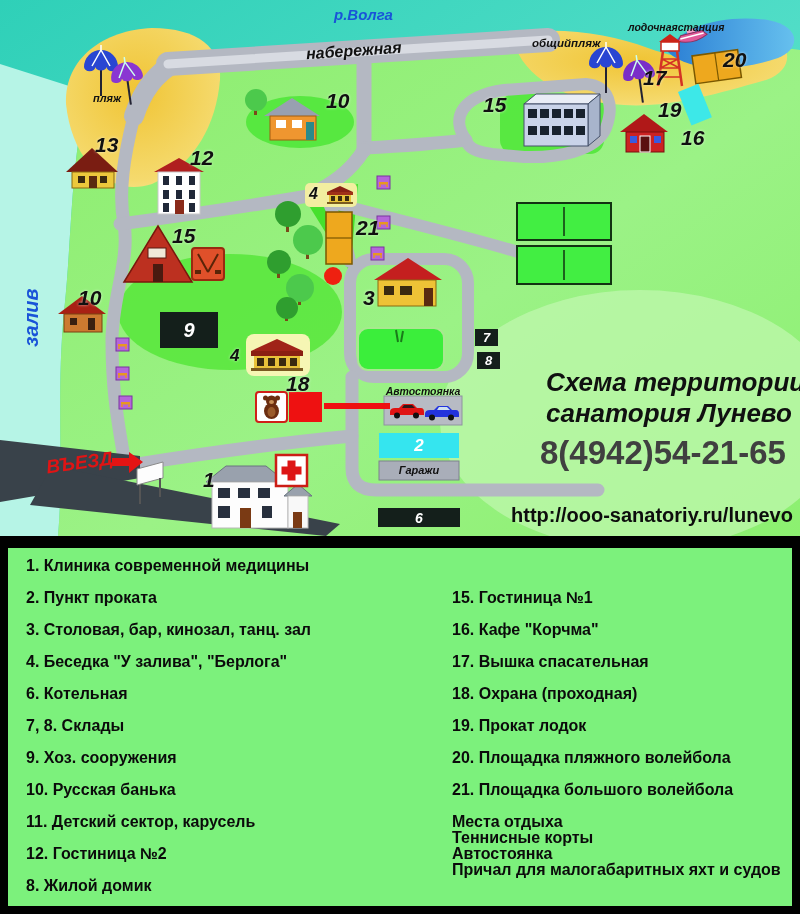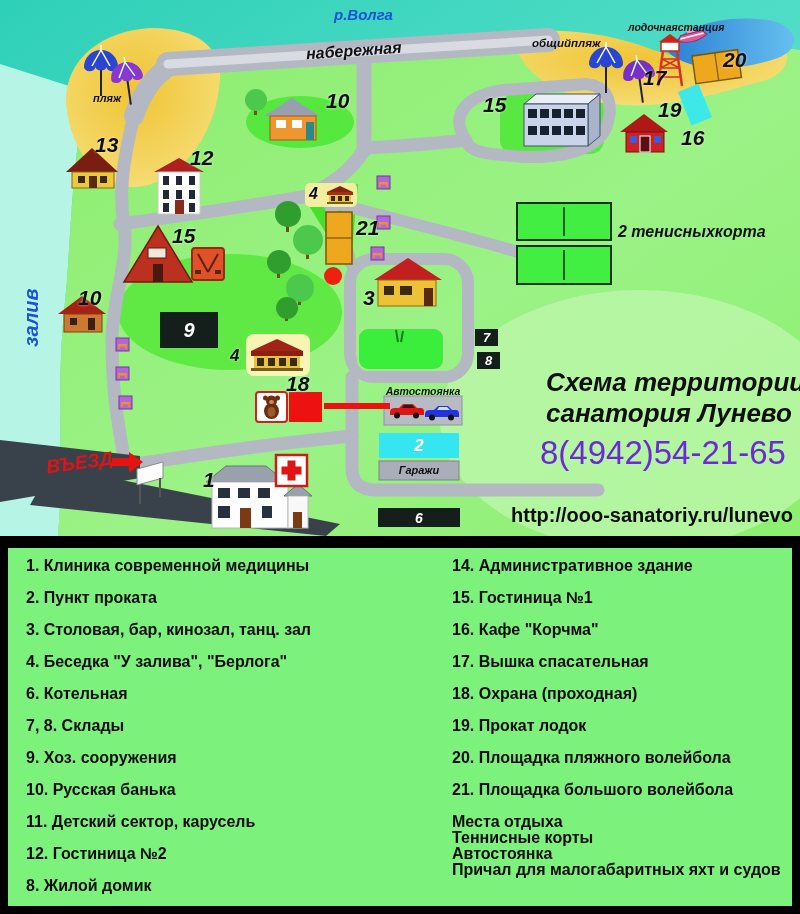--- a/index.html
+++ b/index.html
@@ -10,21 +10,21 @@
   .blue{color:#1953d8;}
   .num{position:absolute;font-weight:bold;font-style:italic;font-size:21px;color:#101010;
        text-shadow:0 0 3px rgba(255,255,255,.65);white-space:nowrap;}
   .numw{position:absolute;display:flex;align-items:center;justify-content:center;
         font-weight:bold;font-style:italic;color:#fff;}
   .twoline{display:flex;flex-direction:row;align-items:flex-start;text-align:center;}
   #legend-green{position:absolute;left:8px;top:548px;width:784px;height:358px;background:#7cf17c;}
   .leg{position:absolute;font-weight:bold;font-size:16px;color:#0b0b0b;white-space:nowrap;}
   .title-block{position:absolute;left:546px;top:367px;font-weight:bold;font-style:italic;
         font-size:26px;line-height:31px;color:#101010;white-space:nowrap;}
-  .phone{position:absolute;left:540px;top:434px;font-weight:normal;font-size:33px;color:#6d28d9;white-space:nowrap;}
+  .phone{position:absolute;left:540px;top:434px;font-weight:bold;font-size:33px;color:#404040;white-space:nowrap;}
   .url{position:absolute;left:511px;top:504px;font-weight:bold;font-size:20px;color:#0d0d0d;white-space:nowrap;}
   .entr{position:absolute;left:46px;top:452px;font-weight:bold;font-style:italic;font-size:19px;
         color:#e01414;transform:rotate(-8deg);white-space:nowrap;}
 </style>
 </head>
 <body>
 
 <div id="page">
 
   <div id="map">
@@ -395,24 +395,20 @@
 
     <div class="maplabel twoline" style="left:532px;top:38px;width:52px;font-size:11.5px;line-height:11px;">
       <span>общий</span>
       <span>пляж</span>
     </div>
     <div class="maplabel twoline" style="left:628px;top:22px;width:56px;font-size:10.5px;line-height:11px;">
       <span>лодочная</span>
       <span>станция</span>
     </div>
     <div class="maplabel blue" style="left:-4px;top:306px;width:70px;text-align:center;font-size:20px;transform:rotate(-90deg);">залив</div>
-    <div class="maplabel twoline" style="left:618px;top:222px;width:96px;font-size:16px;line-height:19px;">
-      <span>2 тенисных</span>
-      <span>корта</span>
-    </div>
     <div class="maplabel" style="left:384px;top:385px;width:78px;text-align:center;font-size:10.5px;">Автостоянка</div>
     <div class="maplabel" style="left:379px;top:464px;width:80px;text-align:center;font-size:11px;">Гаражи</div>
     <div class="entr">ВЪЕЗД</div>
 
     
     <div class="num" style="left:203px;top:468px;">1</div>
     <div class="num" style="left:363px;top:286px;">3</div>
     <div class="num" style="left:309px;top:185px;font-size:16px;">4</div>
     <div class="num" style="left:230px;top:346px;font-size:17px;">4</div>
     <div class="num" style="left:78px;top:286px;">10</div>
@@ -450,21 +446,20 @@
   <div class="leg" style="left:26px;top:621px;">3. Столовая, бар, кинозал, танц. зал</div>
   <div class="leg" style="left:26px;top:653px;">4. Беседка  "У залива", "Берлога"</div>
   <div class="leg" style="left:26px;top:685px;">6. Котельная</div>
   <div class="leg" style="left:26px;top:717px;">7, 8. Склады</div>
   <div class="leg" style="left:26px;top:749px;">9. Хоз. сооружения</div>
   <div class="leg" style="left:26px;top:781px;">10. Русская банька</div>
   <div class="leg" style="left:26px;top:813px;text-align:center;">11. Детский сектор, карусель</div>
   <div class="leg" style="left:26px;top:845px;">12. Гостиница №2</div>
   <div class="leg" style="left:26px;top:877px;">8. Жилой домик</div>
 
-  <div class="leg" style="left:452px;top:557px;">14. Административное здание</div>
   <div class="leg" style="left:452px;top:589px;">15. Гостиница №1</div>
   <div class="leg" style="left:452px;top:621px;">16. Кафе "Корчма"</div>
   <div class="leg" style="left:452px;top:653px;">17. Вышка спасательная</div>
   <div class="leg" style="left:452px;top:685px;">18. Охрана (проходная)</div>
   <div class="leg" style="left:452px;top:717px;">19. Прокат лодок</div>
   <div class="leg" style="left:452px;top:749px;">20. Площадка пляжного волейбола</div>
   <div class="leg" style="left:452px;top:781px;">21. Площадка большого волейбола</div>
 
   <div class="leg" style="left:452px;top:813px;">Места отдыха</div>
   <div class="leg" style="left:452px;top:829px;">Теннисные корты</div>

